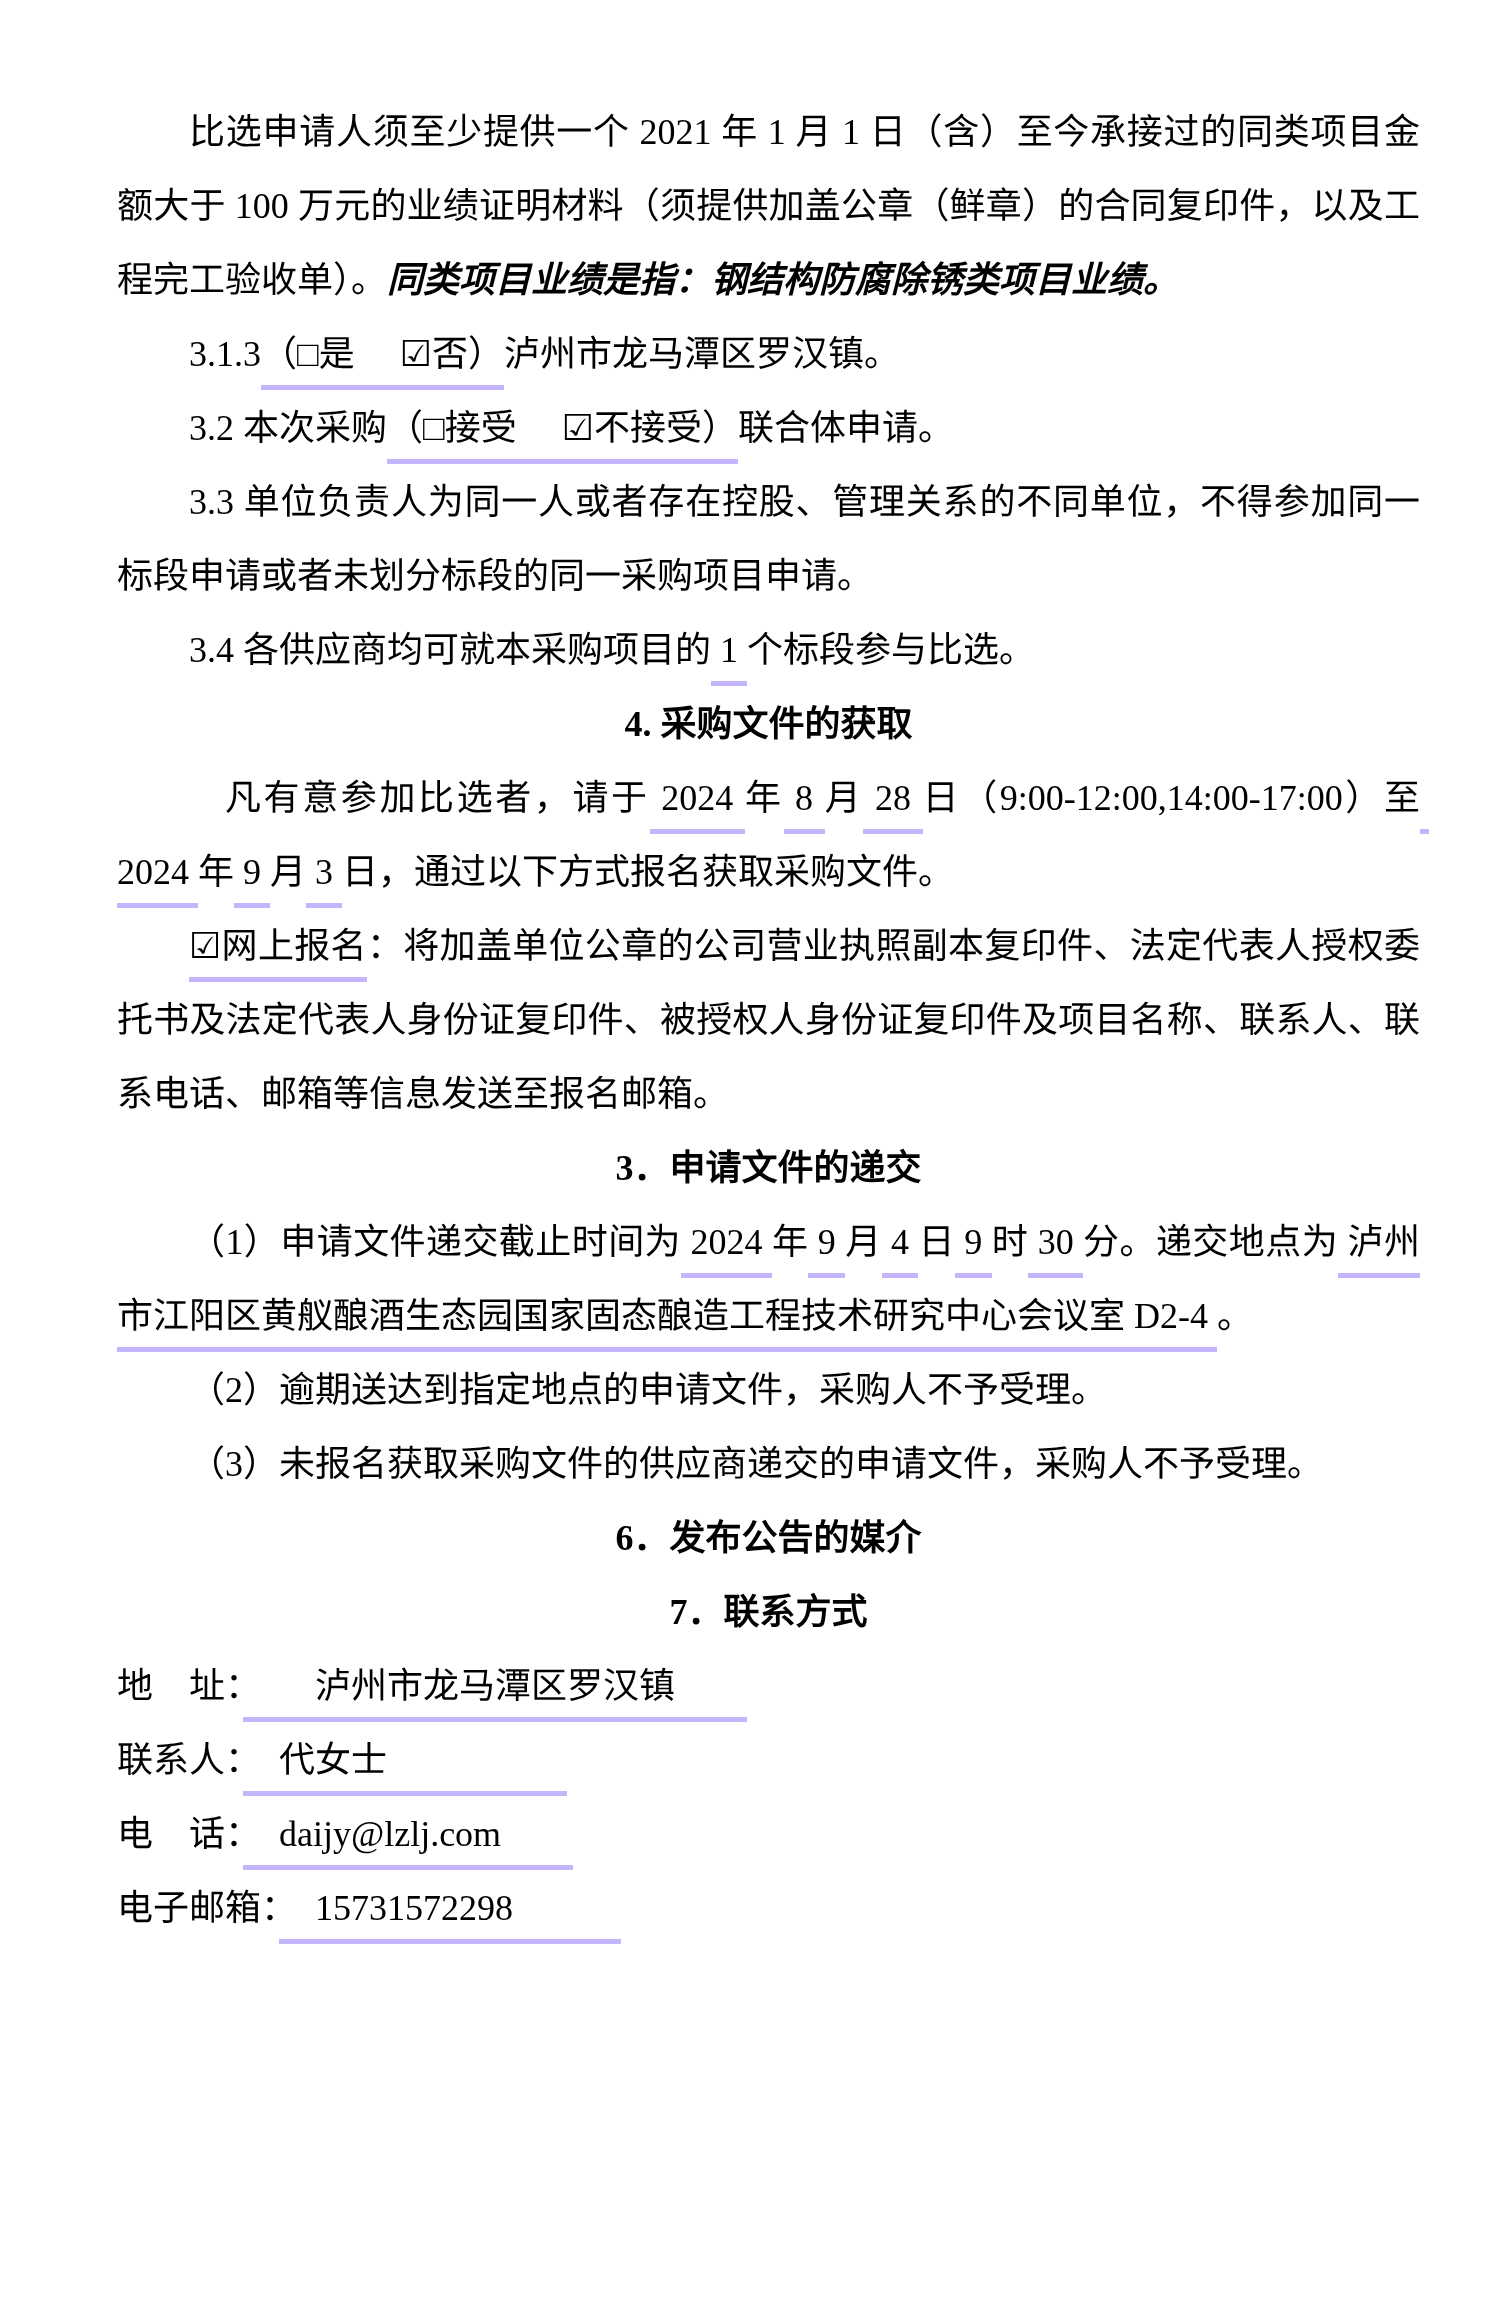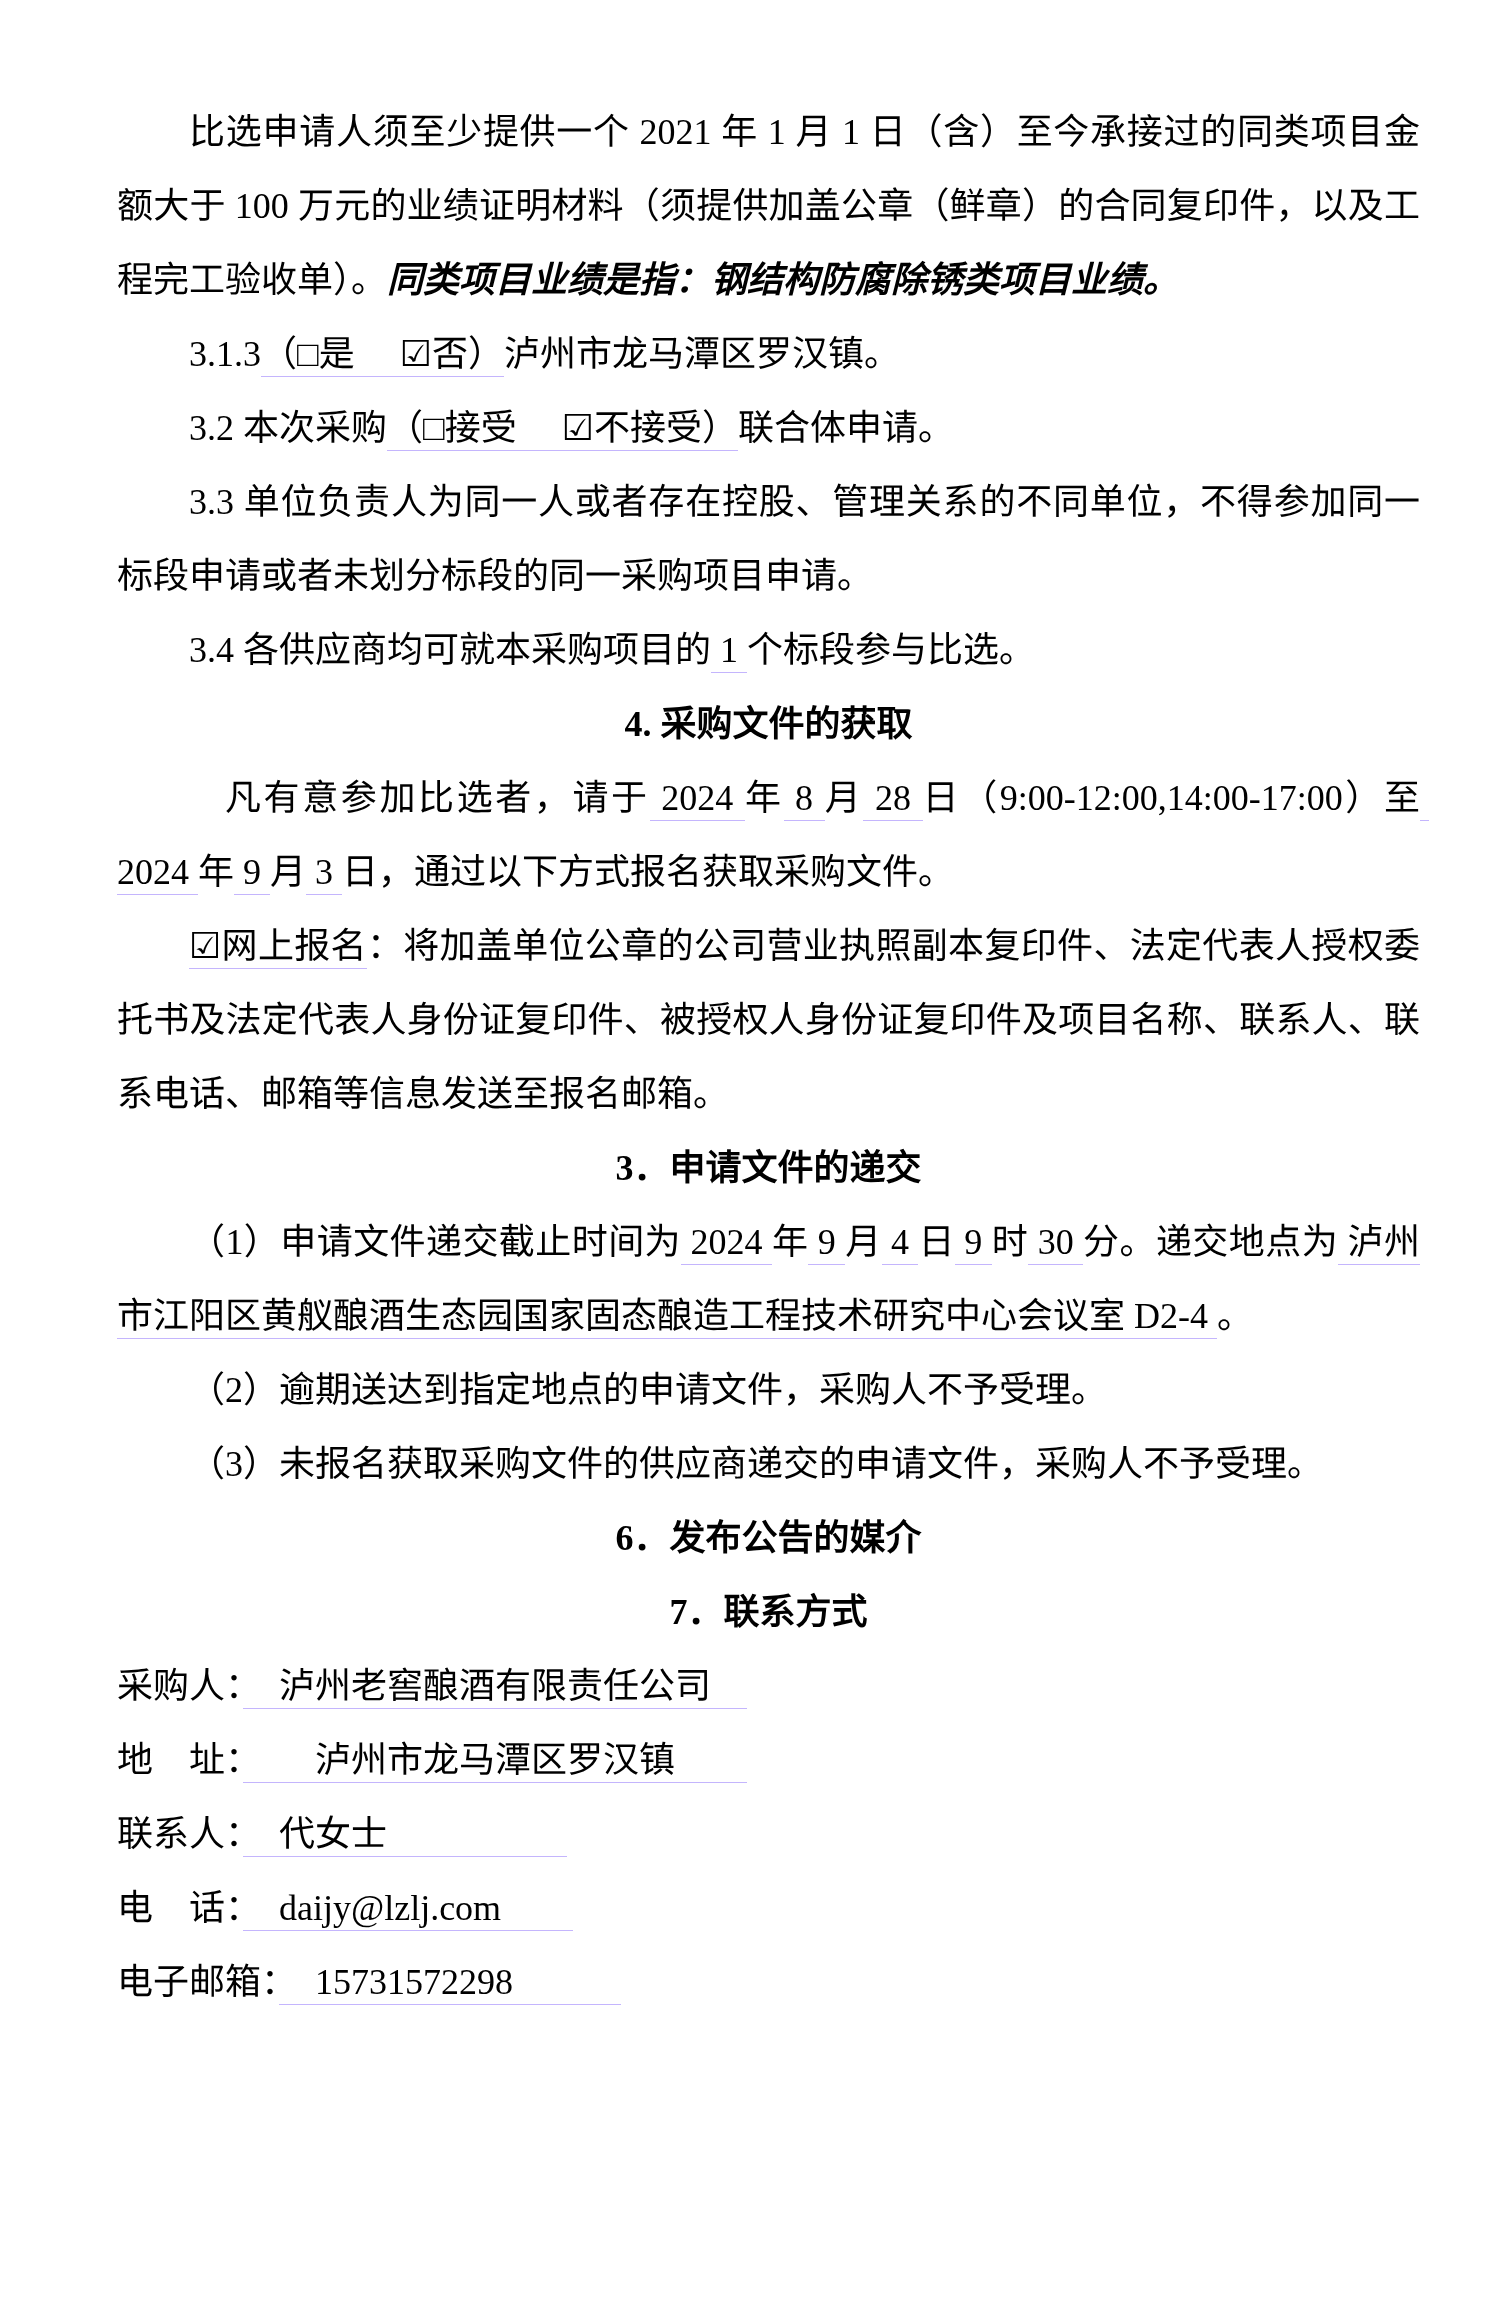--- a/index.html
+++ b/index.html
@@ -23,22 +23,22 @@
     font-weight: bold;
     text-align: center;
   }
   #doc p.contact {
     text-align: left;
   }
   .ind2 { text-indent: 72px; }
   .ind3 { text-indent: 108px; }
   .b { font-weight: bold; font-style: italic; }
   .u {
-    border-bottom: 1px solid #c4b5fd;
-    padding-bottom: 2px;
+    border-bottom: 5px solid #c4b5fd;
+    padding-bottom: 11px;
     white-space: pre-wrap;
   }
   span { white-space: pre-wrap; }
 </style>
 </head>
 <body>
 
 <div id="doc">
     <p class="body ind2"><span>比选申请人须至少提供一个 2021 年 1 月 1 日（含）至今承接过的同类项目金额大于 100 万元的业绩证明材料（须提供加盖公章（鲜章）的合同复印件，以及工程完工验收单）。</span><span class="b">同类项目业绩是指：钢结构防腐除锈类项目业绩。</span></p>
     <p class="body ind2"><span>3.1.3</span><span class="u">（□是　 ☑否）</span><span>泸州市龙马潭区罗汉镇。</span></p>
@@ -47,18 +47,17 @@
     <p class="body ind2"><span>3.4 各供应商均可就本采购项目的</span><span class="u"> 1 </span><span>个标段参与比选。</span></p>
     <p class="heading"><span>4. 采购文件的获取</span></p>
     <p class="body ind3"><span>凡有意参加比选者，请于</span><span class="u"> 2024 </span><span>年</span><span class="u"> 8 </span><span>月</span><span class="u"> 28 </span><span>日（9:00-12:00,14:00-17:00）至</span><span class="u"> 2024 </span><span>年</span><span class="u"> 9 </span><span>月</span><span class="u"> 3 </span><span>日，通过以下方式报名获取采购文件。</span></p>
     <p class="body ind2"><span class="u">☑网上报名</span><span>：将加盖单位公章的公司营业执照副本复印件、法定代表人授权委托书及法定代表人身份证复印件、被授权人身份证复印件及项目名称、联系人、联系电话、邮箱等信息发送至报名邮箱。</span></p>
     <p class="heading"><span>3．申请文件的递交</span></p>
     <p class="body ind2"><span>（1）申请文件递交截止时间为</span><span class="u"> 2024 </span><span>年</span><span class="u"> 9 </span><span>月</span><span class="u"> 4 </span><span>日</span><span class="u"> 9 </span><span>时</span><span class="u"> 30 </span><span>分。递交地点为</span><span class="u"> 泸州市江阳区黄舣酿酒生态园国家固态酿造工程技术研究中心会议室 D2-4 </span><span>。</span></p>
     <p class="body ind2"><span>（2）逾期送达到指定地点的申请文件，采购人不予受理。</span></p>
     <p class="body ind2"><span>（3）未报名获取采购文件的供应商递交的申请文件，采购人不予受理。</span></p>
     <p class="heading"><span>6．发布公告的媒介</span></p>
     <p class="heading"><span>7．联系方式</span></p>
-    <p class="contact"><span>采购人：</span><span class="u">　泸州老窖酿酒有限责任公司　</span></p>
     <p class="contact"><span>地　址：</span><span class="u">　　泸州市龙马潭区罗汉镇　　</span></p>
     <p class="contact"><span>联系人：</span><span class="u">　代女士　　　　　</span></p>
     <p class="contact"><span>电　话：</span><span class="u">　daijy@lzlj.com　　</span></p>
     <p class="contact"><span>电子邮箱：</span><span class="u">　15731572298　　　</span></p>
   </div>
 
 </body></html>

